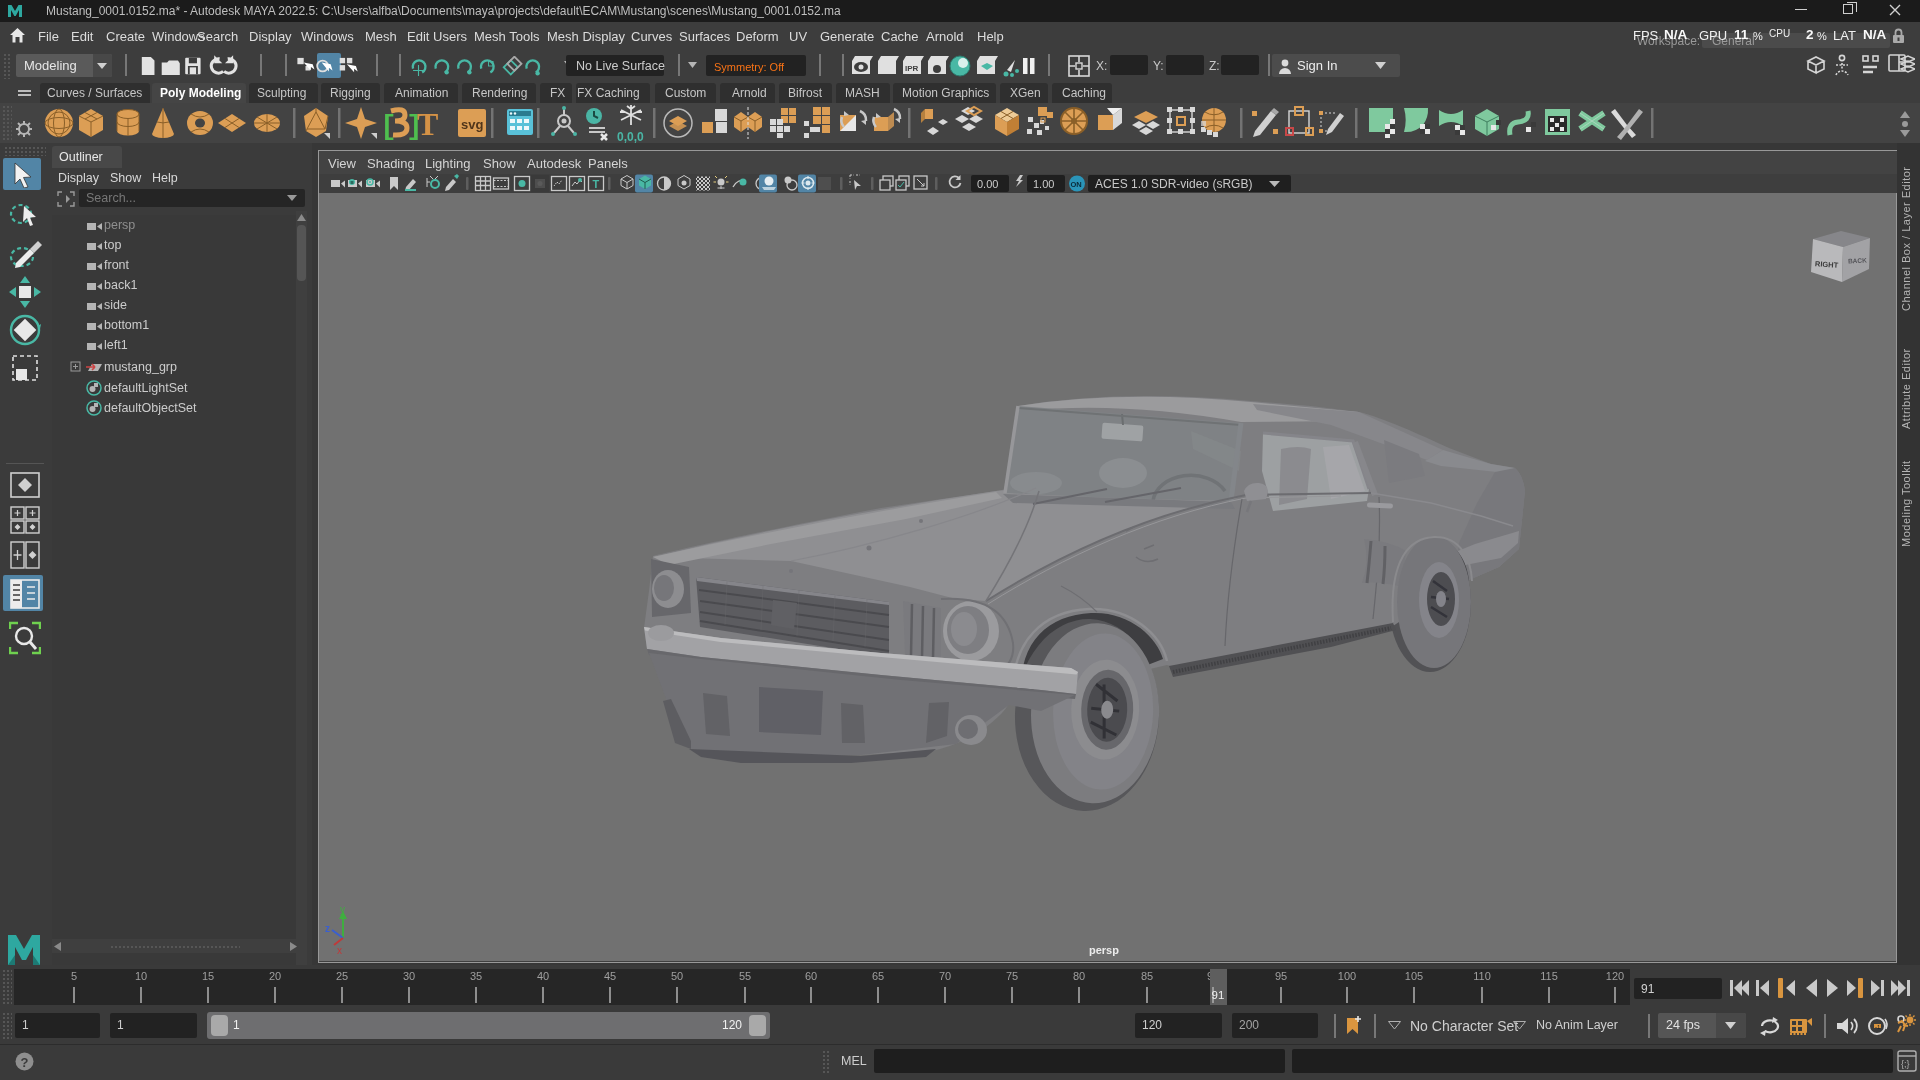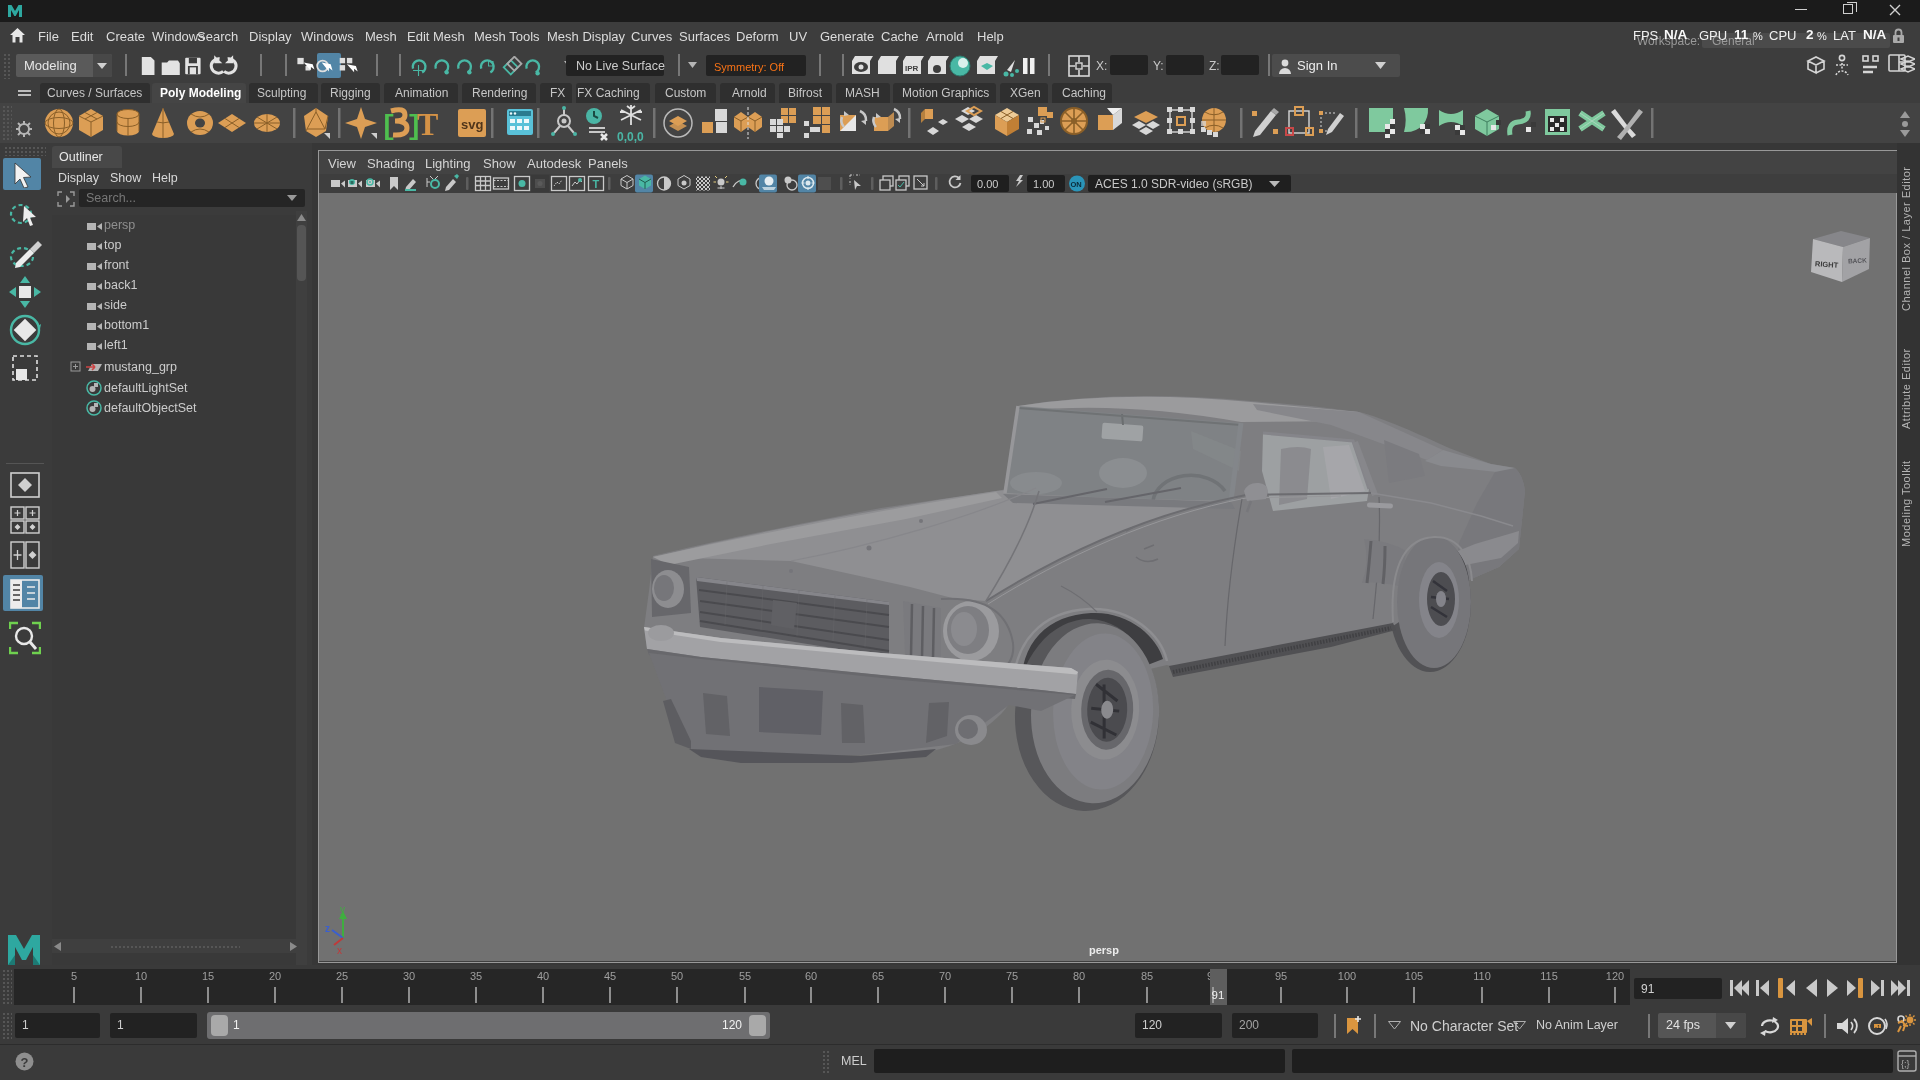--- a/index.html
+++ b/index.html
@@ -38,59 +38,60 @@
 #commandline{left:0;top:1044px;width:1920px;height:36px;background:#3a3a3a;}
 .dotgrip{position:absolute;background-image:radial-gradient(#565656 30%,transparent 32%);background-size:4px 4px;}
 </style>
 </head>
 <body>
 <div id="stage">
   <div class="abs" id="titlebar">
     <svg class="abs" style="left:7px;top:3px" width="16" height="16" viewBox="0 0 16 16">
         <path d="M1 14 L1 2 L4.5 2 L8 8 L11.5 2 L15 2 L15 14 L12 14 L12 7 L8.7 13 L7.3 13 L4 7 L4 14 Z" fill="#2ea8a0"></path>
       </svg>
+    <span class="abs" id="titletext">Mustang_0001.0152.ma* - Autodesk MAYA 2022.5: C:\Users\alfba\Documents\maya\projects\default\ECAM\Mustang\scenes\Mustang_0001.0152.ma</span>
     <span class="abs" style="left:1795px;top:9px;width:12px;height:1px;background:#cfcfcf"></span>
     <span class="abs" style="left:1843px;top:4px;width:10px;height:10px;border:1px solid #cfcfcf"></span>
     <span class="abs" style="left:1847px;top:2px;width:10px;height:10px;border:1px solid #cfcfcf;border-bottom:none;border-left:none"></span>
     <svg class="abs" style="left:1888px;top:3px" width="14" height="14" viewBox="0 0 14 14">
         <path d="M2 2 L12 12 M12 2 L2 12" stroke="#cfcfcf" stroke-width="1.4"></path>
       </svg>
   </div>
   <div class="abs" id="menubar">
     <svg class="abs" style="left:9px;top:5px" width="17" height="17" viewBox="0 0 17 17">
         <path d="M8.5 1 L16 8 L13.5 8 L13.5 15.5 L10.5 15.5 L10.5 10 L6.5 10 L6.5 15.5 L3.5 15.5 L3.5 8 L1 8 Z" fill="#e8e8e8"></path>
       </svg>
     <span style="left:38px">File</span>
       <span style="left:71px">Edit</span>
       <span style="left:106px">Create</span>
     <span style="left:152px">Windows</span>
       <span style="left:197px">Search</span>
       <span style="left:249px">Display</span>
     <span style="left:301px">Windows</span>
       <span style="left:365px">Mesh</span>
-      <span style="left:407px">Edit Mesh</span>
+      <span style="left:407px">Edit Users</span>
     <span style="left:474px">Mesh Tools</span>
       <span style="left:547px">Mesh Display</span>
       <span style="left:631px">Curves</span>
     <span style="left:679px">Surfaces</span>
       <span style="left:736px">Deform</span>
       <span style="left:789px">UV</span>
     <span style="left:820px">Generate</span>
       <span style="left:881px">Cache</span>
       <span style="left:926px">Arnold</span>
     <span style="left:977px">Help</span>
     <span style="left:1637px;top:12px;color:#9a9a9a;font-size:12px">Workspace:</span>
     <span class="abs" style="left:1702px;top:11px;width:188px;height:15px;background:#4b4b4b;border-radius:2px"></span>
     <span style="left:1712px;top:12px;color:#9a9a9a;font-size:12px">General</span>
     <span style="left:1633px;top:6px;color:#f0f0f0;font-size:13px">FPS</span>
     <b style="position:absolute;left:1664px;top:5px;color:#fafafa;font-size:13.5px">N/A</b>
     <span style="left:1699px;top:6px;color:#f0f0f0;font-size:13px">GPU</span>
     <b style="position:absolute;left:1734px;top:5px;color:#fafafa;font-size:13.5px">11</b>
     <span style="left:1753px;top:8px;color:#f0f0f0;font-size:11px">%</span>
-    <span style="left:1769px;top:6px;color:#f0f0f0;font-size:13px">CPU</span>
+    <span style="left:1769px;top:6px;color:#f0f0f0;font-size:10px">CPU</span>
     <b style="position:absolute;left:1806px;top:5px;color:#fafafa;font-size:13.5px">2</b>
     <span style="left:1817px;top:8px;color:#f0f0f0;font-size:11px">%</span>
     <span style="left:1833px;top:6px;color:#f0f0f0;font-size:13px">LAT</span>
     <b style="position:absolute;left:1863px;top:5px;color:#fafafa;font-size:13.5px">N/A</b>
     <svg class="abs" style="left:1892px;top:6px" width="13" height="16" viewBox="0 0 13 16">
         <rect x="1" y="7" width="11" height="8" rx="1" fill="#a9a9a9"></rect>
         <path d="M3.5 7 V4.5 A3 3 0 0 1 9.5 4.5 V7" fill="none" stroke="#a9a9a9" stroke-width="1.8"></path>
         <rect x="5.5" y="9.5" width="2" height="3.5" fill="#3d3d3d"></rect>
       </svg>
   </div>

